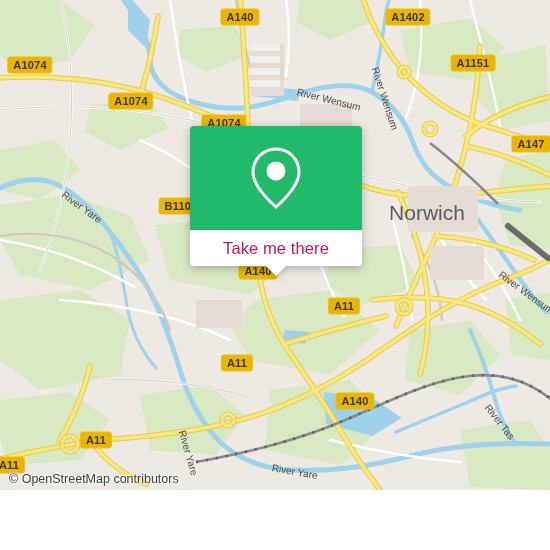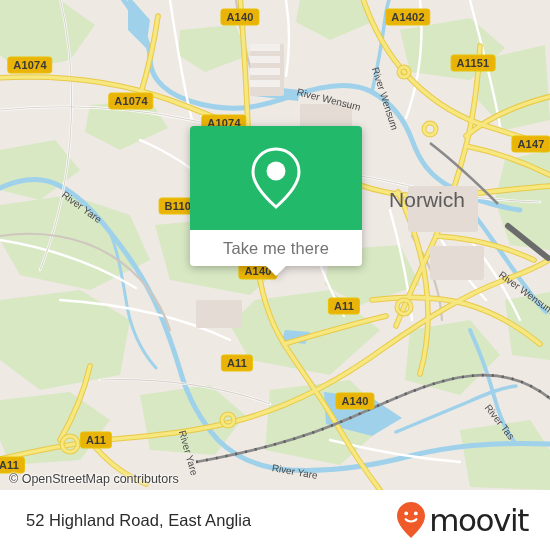--- a/index.html
+++ b/index.html
@@ -78,21 +78,21 @@
     display: flex; align-items: center; justify-content: center;
   }
   .popup-body {
     height: 36px;
     background: #ffffff;
     border-radius: 0 0 4px 4px;
     display: flex; align-items: center; justify-content: center;
     position: relative;
   }
   .popup-label {
-    color: #737373;
+    color: #be185d;
     font-size: 16.5px;
     letter-spacing: .1px;
     white-space: nowrap;
   }
   .popup-tail {
     position: absolute;
     left: 50%; bottom: -10px;
     margin-left: -11px;
     width: 0; height: 0;
     border-left: 11px solid transparent;
@@ -305,21 +305,21 @@
     <div class="shield" style="left:224px;  top:123px;">A1074</div>
     <div class="shield" style="left:531px;  top:144px;">A147</div>
     <div class="shield" style="left:181px;  top:206px;">B1108</div>
     <div class="shield" style="left:258px;  top:271px;">A140</div>
     <div class="shield" style="left:344px;  top:306px;">A11</div>
     <div class="shield" style="left:237px;  top:363px;">A11</div>
     <div class="shield" style="left:355px;  top:401px;">A140</div>
     <div class="shield" style="left:96px;   top:440px;">A11</div>
     <div class="shield" style="left:9px;    top:465px;">A11</div>
 
-    <div class="place" style="left:427px; top:200px;">Norwich</div>
+    <div class="place" style="left:427px; top:213px;">Norwich</div>
 
     <div class="river-lbl" style="left:297px; top:86px;  transform:rotate(14deg);">River Wensum</div>
     <div class="river-lbl" style="left:375px; top:62px;  transform:rotate(72deg);">River Wensum</div>
     <div class="river-lbl" style="left:500px; top:268px; transform:rotate(36deg);">River Wensum</div>
     <div class="river-lbl" style="left:63px;  top:188px; transform:rotate(36deg);">River Yare</div>
     <div class="river-lbl" style="left:182px; top:425px; transform:rotate(74deg);">River Yare</div>
     <div class="river-lbl" style="left:272px; top:462px; transform:rotate(10deg);">River Yare</div>
     <div class="river-lbl" style="left:487px; top:400px; transform:rotate(52deg);">River Tas</div>
 
     <div class="attrib">© OpenStreetMap contributors</div>
@@ -331,26 +331,14 @@
         <path d="M27 4 C14.3 4 4 14.3 4 27 C4 40 18 54 27 62 C36 54 50 40 50 27 C50 14.3 39.7 4 27 4 Z" fill="none" stroke="#ffffff" stroke-width="3"></path>
         <circle cx="27" cy="26" r="9.5" fill="#ffffff"></circle>
       </svg>
     </div>
     <div class="popup-body">
       <span class="popup-label">Take me there</span>
       <span class="popup-tail"></span>
     </div>
   </div>
 
-  <div class="footer">
-    <div class="footer-title">52 Highland Road, East Anglia</div>
-    <div class="brand">
-      <svg width="30" height="38" viewBox="0 0 30 38">
-        <path d="M15 1 C7.3 1 1 7.3 1 15 C1 23.5 10.3 32.4 15 37 C19.7 32.4 29 23.5 29 15 C29 7.3 22.7 1 15 1 Z" fill="#ef5a28"></path>
-        <circle cx="10.2" cy="12.4" r="1.9" fill="#ffffff"></circle>
-        <circle cx="19.8" cy="12.4" r="1.9" fill="#ffffff"></circle>
-        <path d="M9.6 18.2 C11.6 21.2 18.4 21.2 20.4 18.2" fill="none" stroke="#ffffff" stroke-width="2.1" stroke-linecap="round"></path>
-      </svg>
-      <span class="brand-word">moovit</span>
-    </div>
-  </div>
 
 </div>
 
 </body></html>

